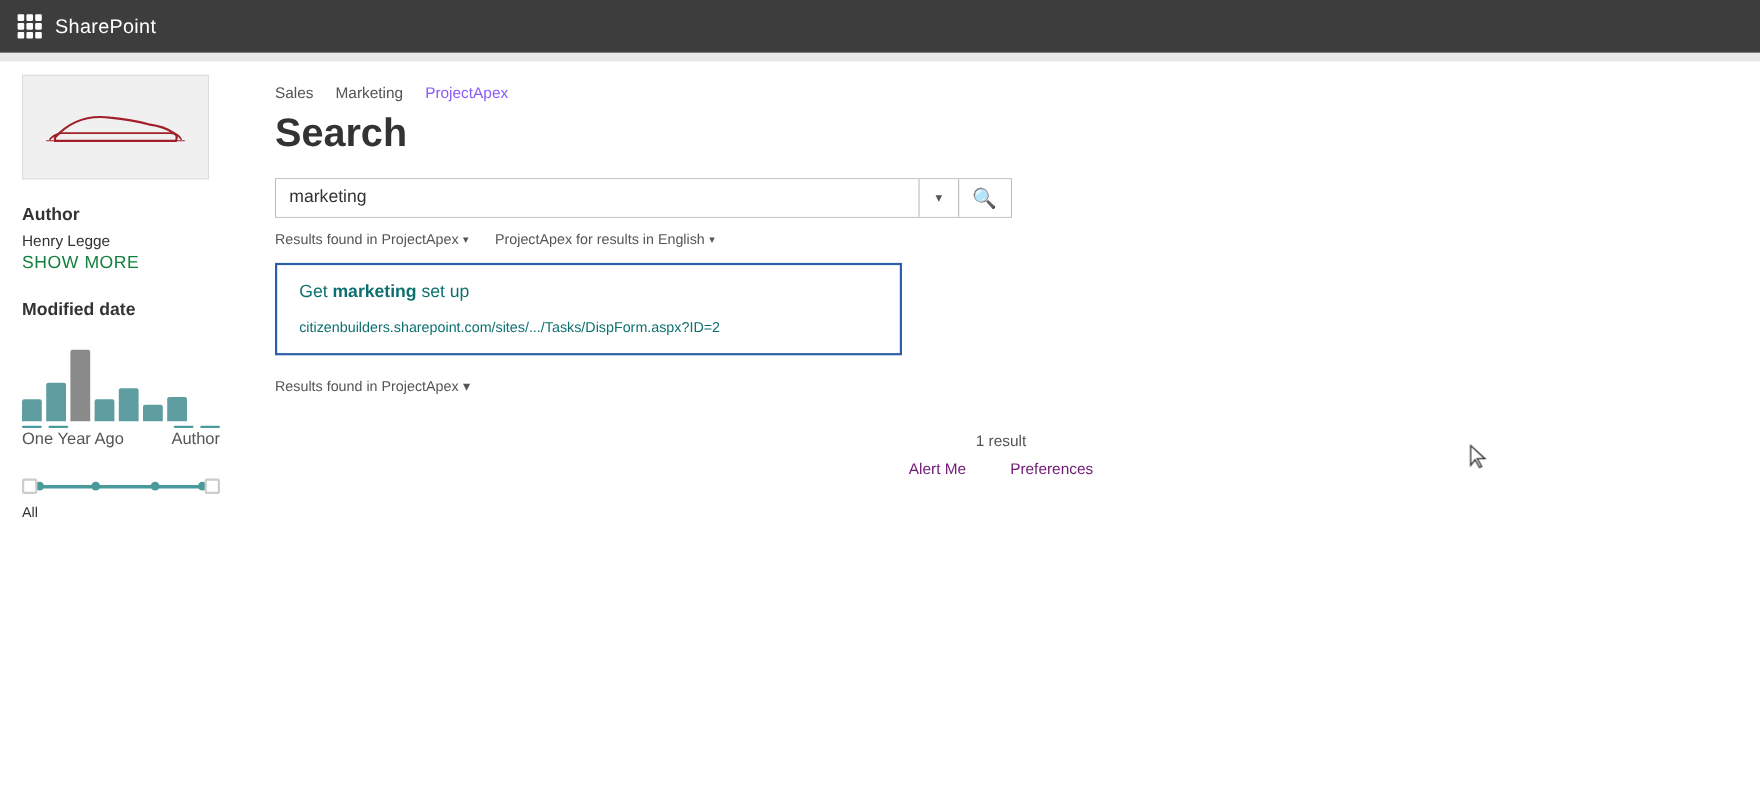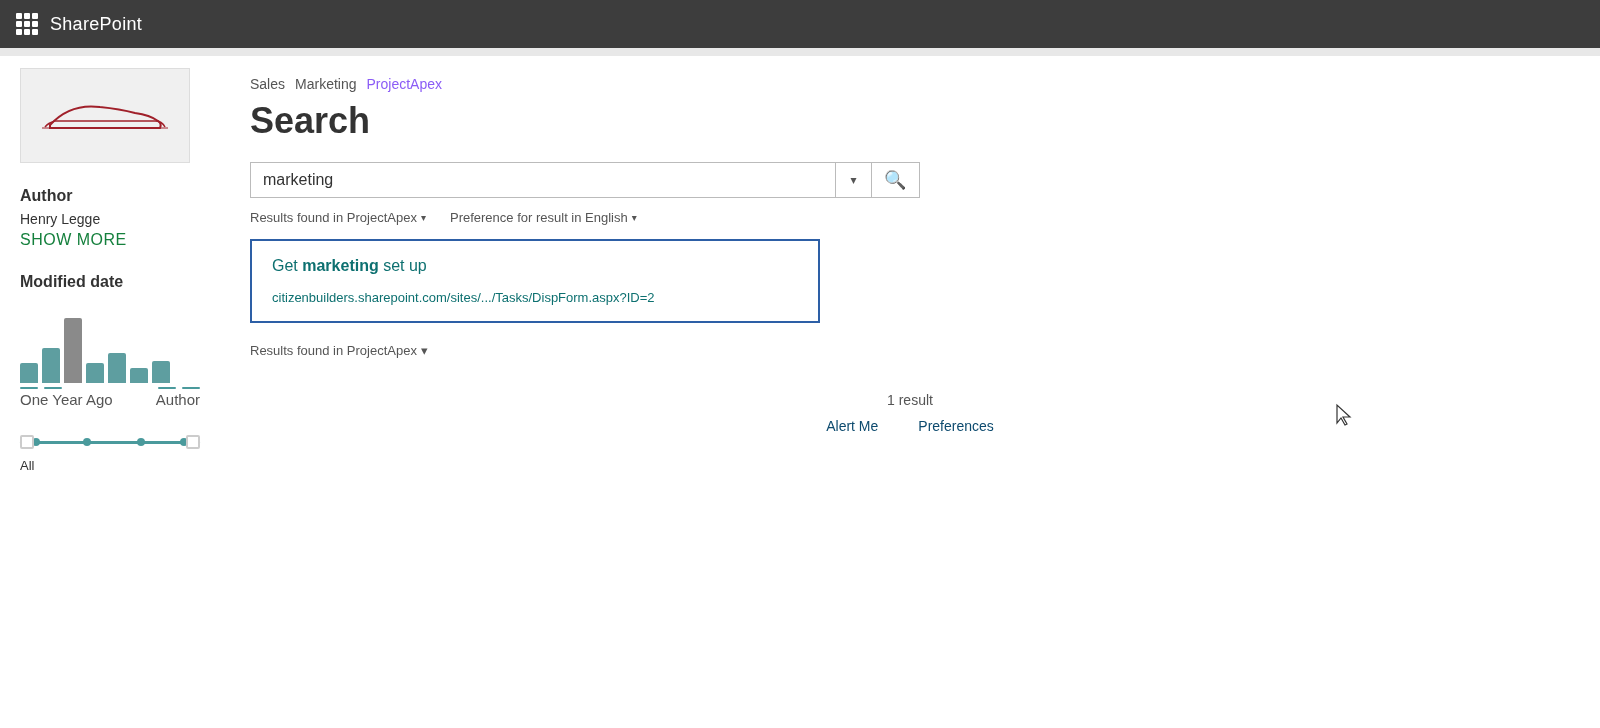--- a/index.html
+++ b/index.html
@@ -167,21 +167,21 @@
 
     
     .content-area {
       flex: 1;
       padding: 20px 30px;
     }
 
     
     .breadcrumb {
       display: flex;
-      gap: 10px;
+      gap: 20px;
       margin-bottom: 8px;
       align-items: center;
     }
     .breadcrumb-item {
       font-size: 14px;
       color: #555;
       cursor: pointer;
     }
     .breadcrumb-item.active {
       color: #8b5cf6;
@@ -300,21 +300,21 @@
     }
     .bottom-links {
       display: flex;
       justify-content: center;
       gap: 40px;
       font-size: 14px;
       color: #555;
     }
     .bottom-link {
       cursor: pointer;
-      color: #0c4a6e;
+      color: #701a75;
     }
 
     
     .cursor {
       position: fixed;
       top: 403px;
       left: 1335px;
       width: 20px;
       height: 24px;
       pointer-events: none;
@@ -417,21 +417,21 @@
         <span>🔍</span>
       </button>
     </div>
 
     <div class="filter-row">
       <div class="filter-item">
         <span>Results found in ProjectApex</span>
         <span class="filter-arrow">▾</span>
       </div>
       <div class="filter-item">
-        <span>Preference for result in  English</span>
+        <span>ProjectApex for results in  English</span>
         <span class="filter-arrow">▾</span>
       </div>
     </div>
 
     <div class="result-card">
       <div class="result-title">
         <span>Get </span><strong>marketing</strong><span> set up</span>
       </div>
       <div class="result-url">citizenbuilders.sharepoint.com/sites/.../Tasks/DispForm.aspx?ID=2</div>
     </div>

